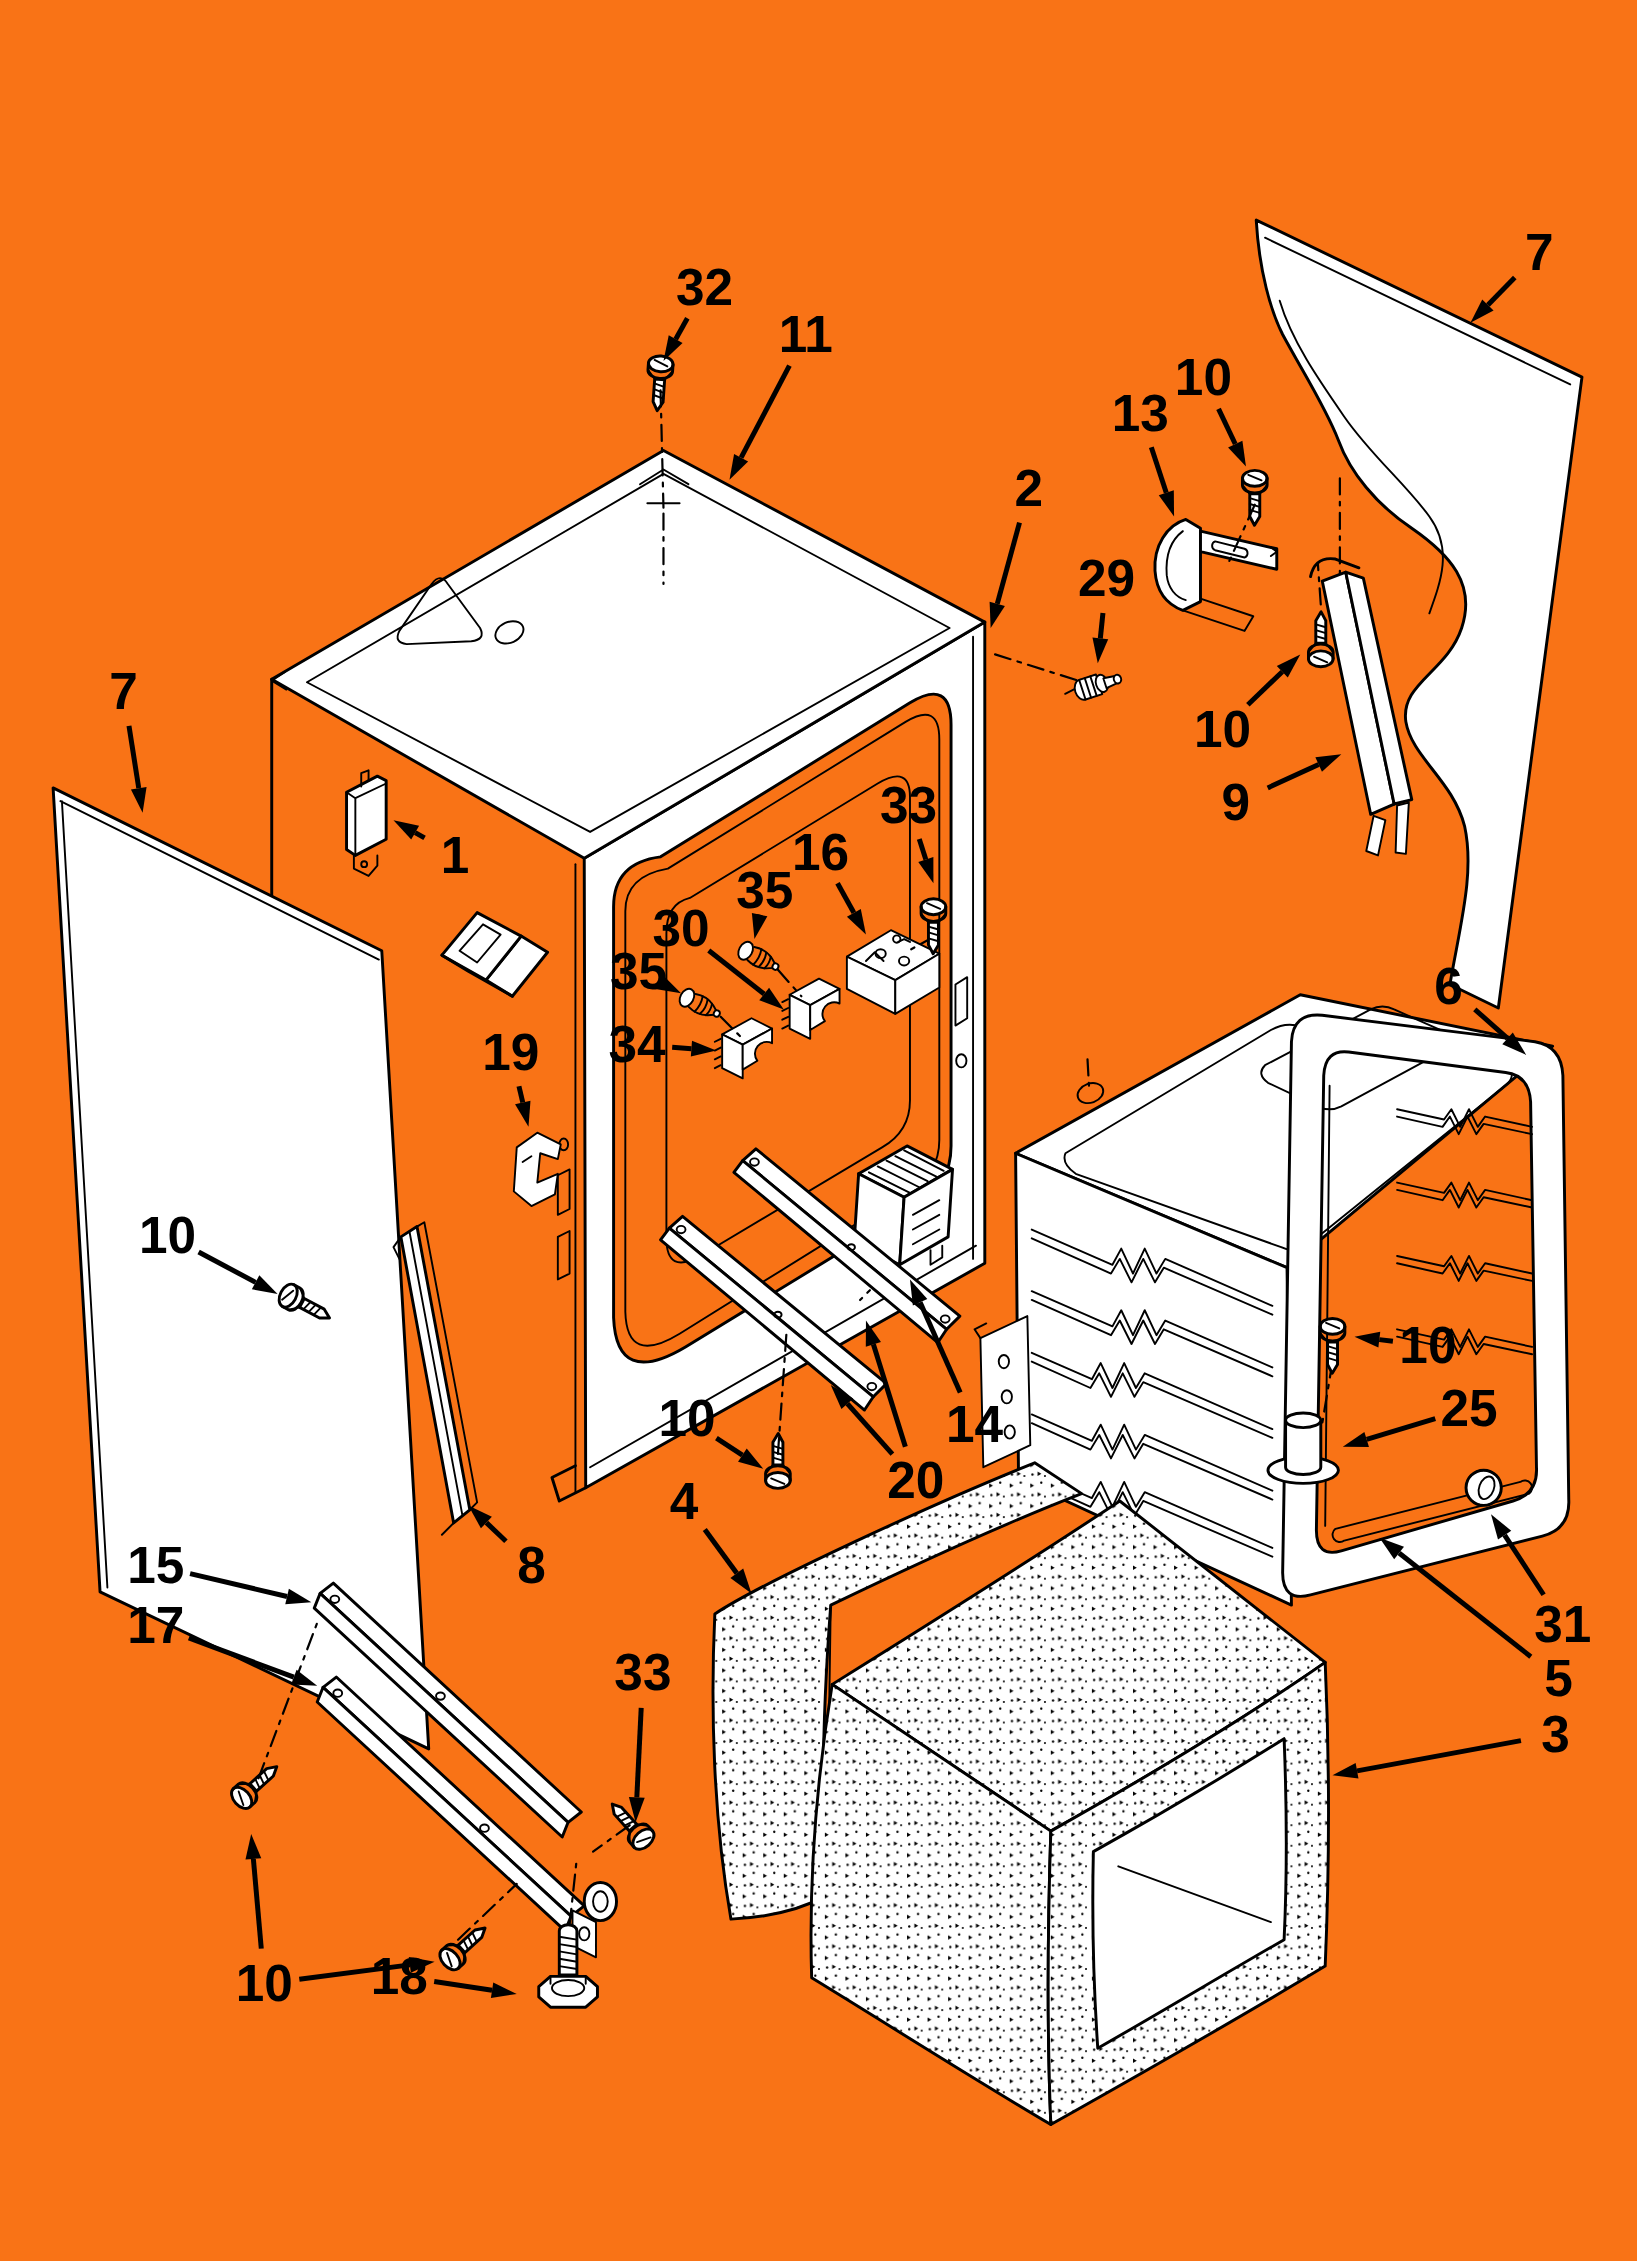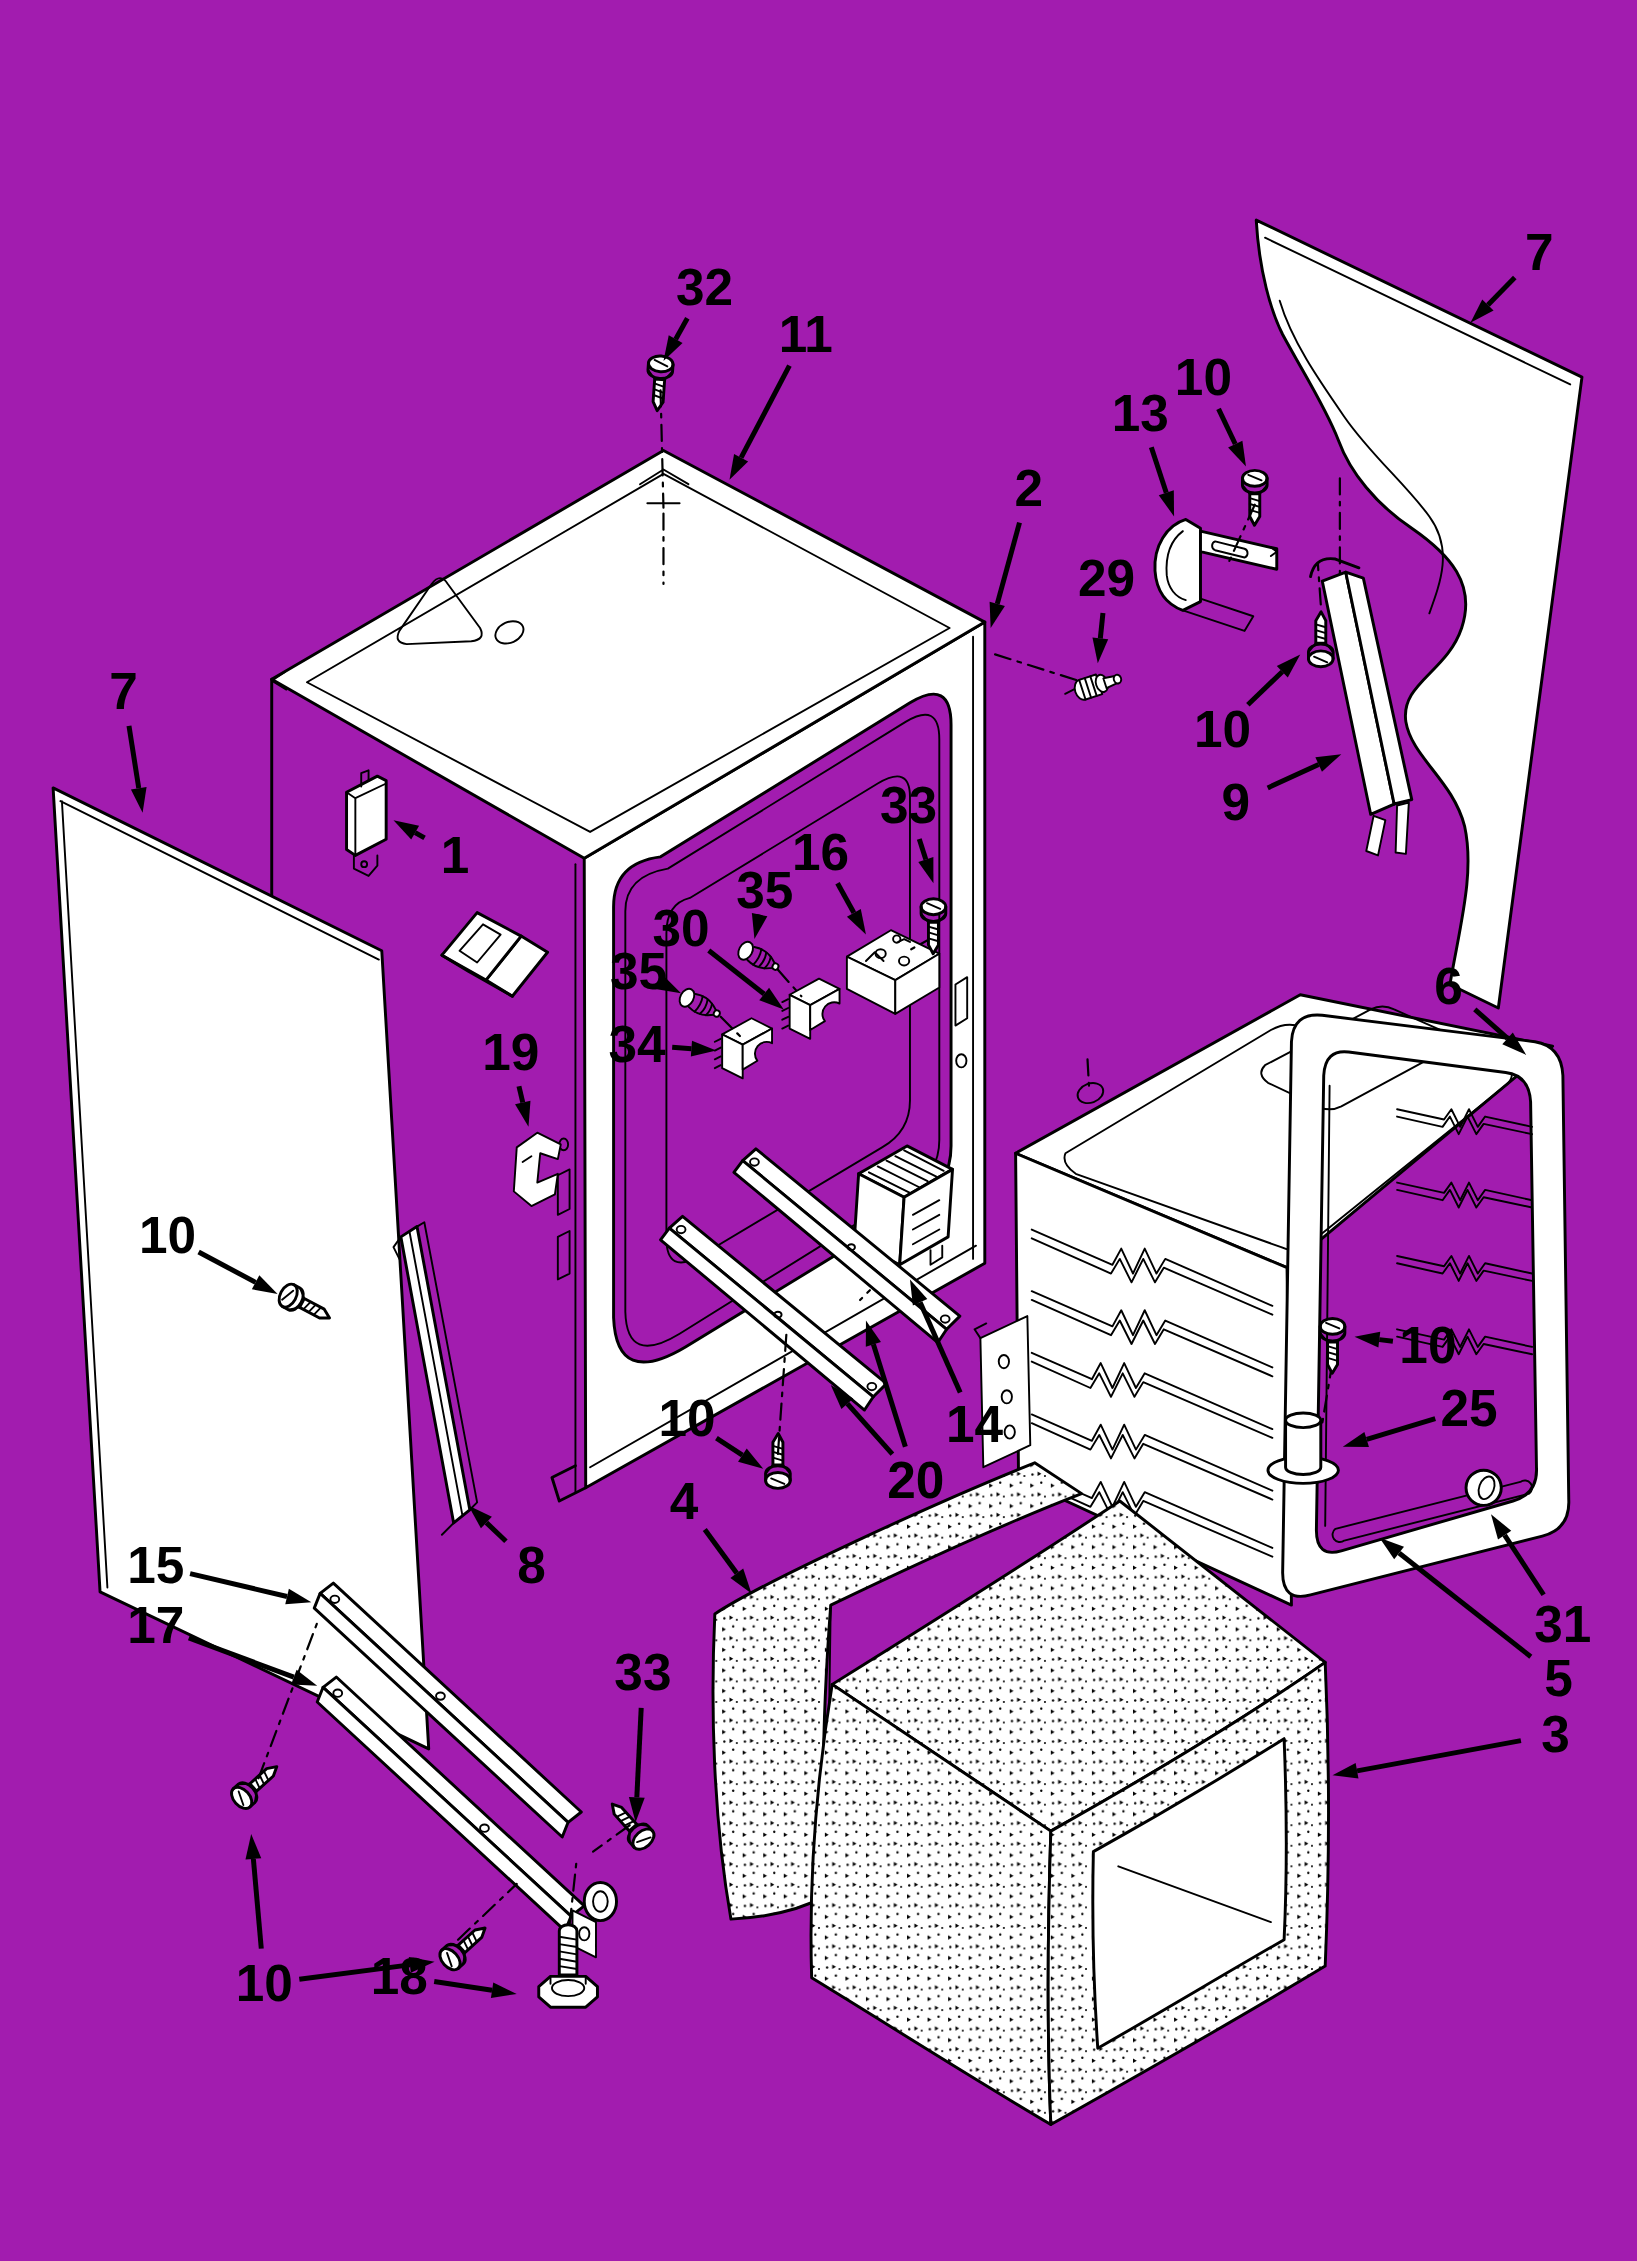--- a/index.html
+++ b/index.html
@@ -1,16 +1,16 @@
 <!DOCTYPE html>
 <html style="font-size:7.8px"><head>
 <meta charset="utf-8">
 <style>
   html,body{margin:0;padding:0;background:#fff}
-  .page{width:1638px;height:2261px;background:#a21caf;overflow:hidden}
+  .page{width:1638px;height:2261px;background:#f97316;overflow:hidden}
   svg{display:block;width:1638px;height:2261px}
   .ln{fill:none;stroke:#000;stroke-width:2;stroke-linecap:round;stroke-linejoin:round}
   .thin{stroke-width:1.3}
   .w{fill:#fff;stroke:#000;stroke-width:2;stroke-linejoin:round}
   .wt{fill:#fff;stroke:#000;stroke-width:1.3;stroke-linejoin:round}
   .dd{fill:none;stroke:#000;stroke-width:1.5;stroke-dasharray:11 5 2.5 5;stroke-linecap:round}
   .stip{stroke:#000;stroke-width:2;stroke-linejoin:round}
   .arrow{stroke:#000;stroke-width:3.4;fill:none}
   .ahead{fill:#000;stroke:none}
   text.callout{font-family:"Liberation Sans",sans-serif;font-weight:bold;font-size:35px;fill:#000;text-anchor:middle}

